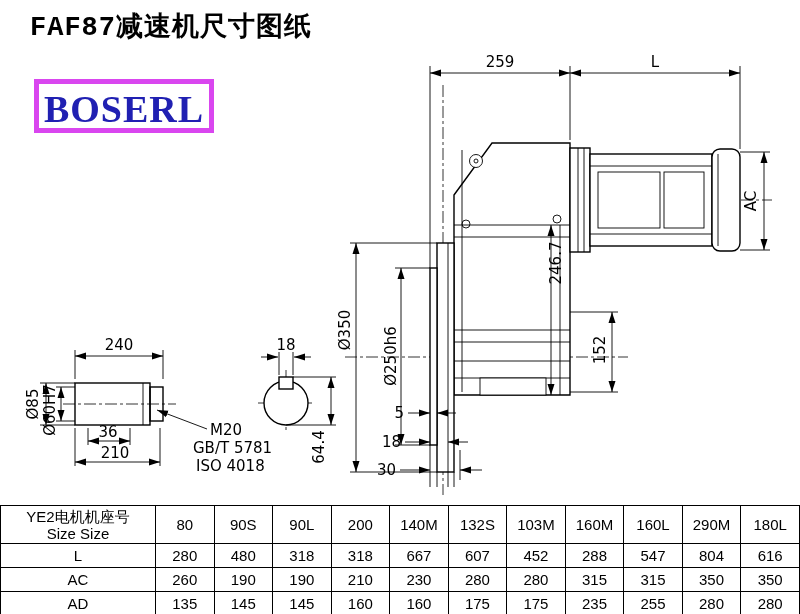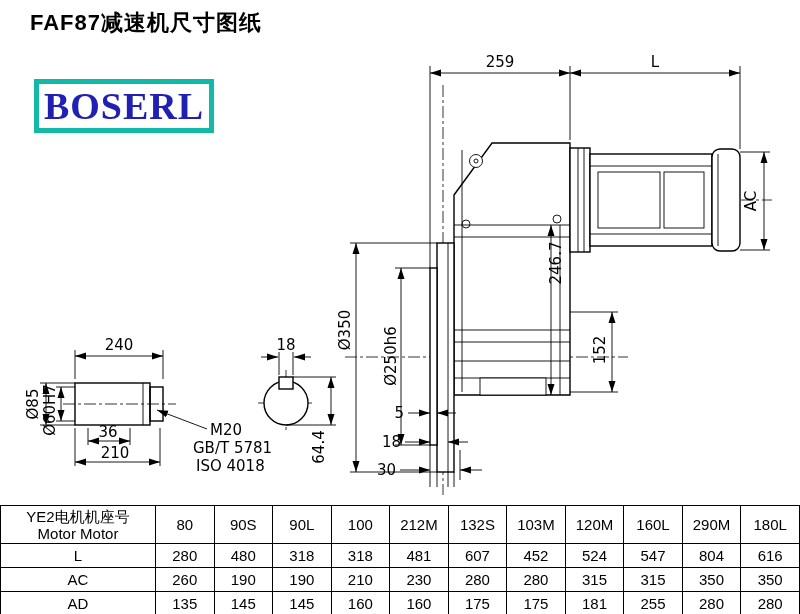--- a/index.html
+++ b/index.html
@@ -1,21 +1,21 @@
 <!DOCTYPE html>
 <html><head>
 <meta charset="utf-8">
 <style>
   html,body { margin:0; padding:0; background:#fff; }
   .page { position:relative; width:800px; height:614px; background:#fff; overflow:hidden;
           font-family:"Liberation Sans",sans-serif; color:#000; }
-  .title { position:absolute; left:30px; top:8px; margin:0; font-size:22px; font-weight:bold;
-           letter-spacing:1px; font-family:Liberation Sans, sans-serif; }
+  .title { position:absolute; left:30px; top:8px; margin:0; font-size:27px; font-weight:bold;
+           letter-spacing:1px; font-family:Liberation Mono, monospace; }
   .logo { position:absolute; left:34px; top:79px; width:170px; height:44px;
-          border:5px solid #14b8a6; display:flex; align-items:center; justify-content:center; background:#fff; }
+          border:5px solid #d946ef; display:flex; align-items:flex-end; justify-content:center; background:#fff; }
   .logo span { font-family:"Liberation Serif",serif; font-weight:bold; font-size:38px;
                color:#2020b2; letter-spacing:1px; line-height:1; }
   svg.drawing { position:absolute; left:0; top:0; }
   svg.drawing text { font:15px "DejaVu Sans",sans-serif; fill:#000; }
   .ol { stroke:#000; stroke-width:1.4; fill:none; }
   .olw { stroke:#000; stroke-width:1.4; fill:#fff; }
   .tl { stroke:#000; stroke-width:0.9; fill:none; }
   .tlw { stroke:#000; stroke-width:0.9; fill:#fff; }
   .dl { stroke:#000; stroke-width:0.9; fill:none; }
   .cl { stroke:#000; stroke-width:0.8; fill:none; stroke-dasharray:12 3 3 3; }
@@ -216,44 +216,44 @@
         <col>
         <col>
         <col>
         <col>
         <col>
     </colgroup>
     <tbody>
       <tr class="hdr">
         <td class="motor">
           <div>YE2电机机座号</div>
-          <div>Motor Motor</div>
+          <div>Size Size</div>
         </td>
         <td>80</td>
         <td>90S</td>
         <td>90L</td>
-        <td>100</td>
-        <td>212M</td>
+        <td>200</td>
+        <td>140M</td>
         <td>132S</td>
         <td>103M</td>
-        <td>120M</td>
+        <td>160M</td>
         <td>160L</td>
         <td>290M</td>
         <td>180L</td>
       </tr>
       <tr>
         <td>L</td>
         <td>280</td>
         <td>480</td>
         <td>318</td>
         <td>318</td>
-        <td>481</td>
+        <td>667</td>
         <td>607</td>
         <td>452</td>
-        <td>524</td>
+        <td>288</td>
         <td>547</td>
         <td>804</td>
         <td>616</td>
       </tr>
       <tr>
         <td>AC</td>
         <td>260</td>
         <td>190</td>
         <td>190</td>
         <td>210</td>
@@ -267,20 +267,20 @@
       </tr>
       <tr>
         <td>AD</td>
         <td>135</td>
         <td>145</td>
         <td>145</td>
         <td>160</td>
         <td>160</td>
         <td>175</td>
         <td>175</td>
-        <td>181</td>
+        <td>235</td>
         <td>255</td>
         <td>280</td>
         <td>280</td>
       </tr>
     </tbody>
   </table>
 </div>
 
 </body></html>

